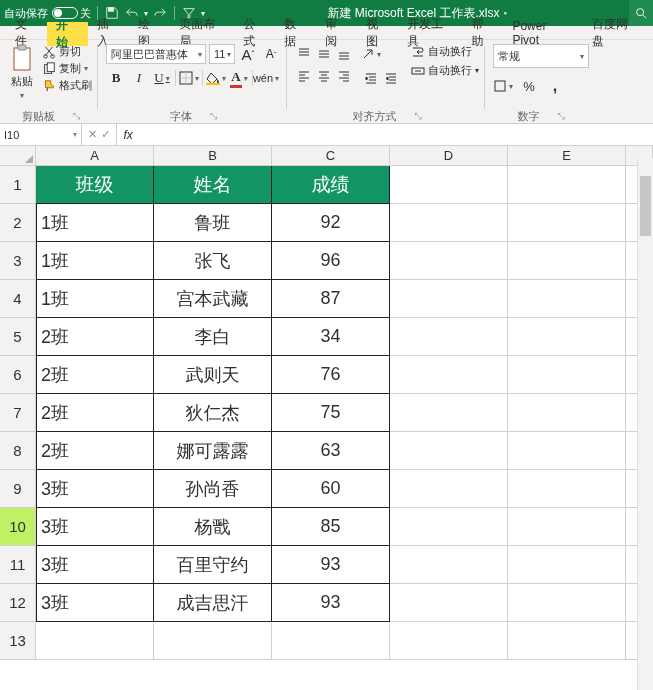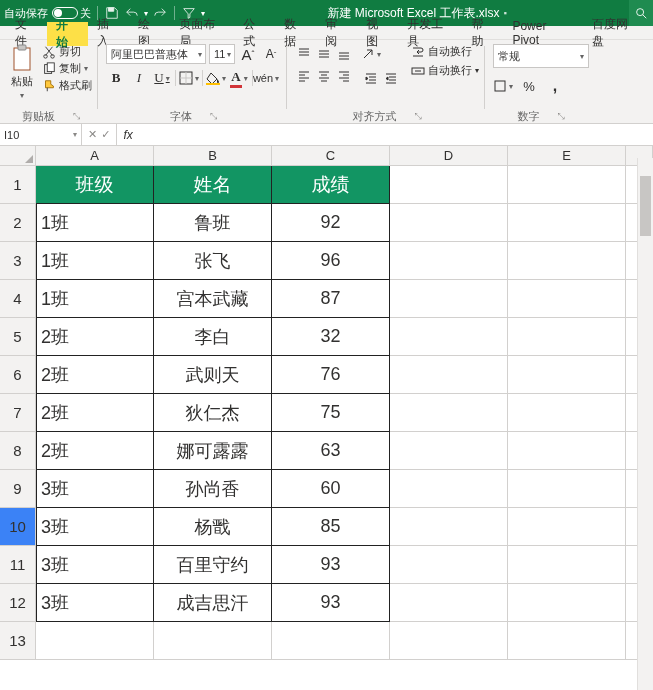--- a/index.html
+++ b/index.html
@@ -72,21 +72,21 @@
 .sheet { display:flex; }
 .corner { width:36px; height:20px; background:#f3f2f1; border-right:1px solid #d2d0ce; border-bottom:1px solid #d2d0ce; position:relative;}
 .corner::after { content:""; position:absolute; right:2px; bottom:2px; width:0; height:0; border-left:8px solid transparent; border-bottom:8px solid #b0adab;}
 .colheads { display:flex; flex:1; }
 .ch { height:20px; background:#f3f2f1; border-right:1px solid #d2d0ce; border-bottom:1px solid #d2d0ce; display:flex; align-items:center; justify-content:center; font-size:13px; color:#323130;}
 .ch.last { flex:1;}
 
 .rows { display:flex; flex-direction:column; }
 .row { display:flex; }
 .rh { width:36px; background:#f3f2f1; border-right:1px solid #d2d0ce; border-bottom:1px solid #d2d0ce; display:flex; align-items:center; justify-content:center; font-size:15px; color:#323130;}
-.rh.sel { background:#3b82f6; }
+.rh.sel { background:#bef264; }
 .cell { border-right:1px solid #d2d0ce; border-bottom:1px solid #d2d0ce; display:flex; align-items:center; font-size:18px; background:#fff; padding:0 4px;}
 .cell.hdr { background:#129563; color:#fff; font-size:19px; justify-content:center; border-right:1px solid #222; border-bottom:1px solid #222;}
 .cell.data { border-right:1px solid #222; border-bottom:1px solid #222;}
 .cell.data.first-col { border-left:1px solid #222;}
 .cell.center { justify-content:center;}
 
 .cw-a{width:118px;} .cw-b{width:118px;} .cw-c{width:118px;} .cw-d{width:118px;} .cw-e{width:118px;}
 .rh-h{height:38px;}
 
 .scrolly { position:absolute; right:0; top:158px; bottom:0; width:16px; background:#f3f2f1; border-left:1px solid #e1dfdd;}
@@ -404,21 +404,21 @@
       <div class="cell cw-b rh-h data center">宫本武藏</div>
       <div class="cell cw-c rh-h data center">87</div>
       <div class="cell cw-d rh-h"></div>
       <div class="cell cw-e rh-h"></div>
       <div class="cell rh-h" style="flex: 1 1 0%;"></div>
     </div>
     <div class="row">
       <div class="rh rh-h">5</div>
       <div class="cell cw-a rh-h data first-col">2班</div>
       <div class="cell cw-b rh-h data center">李白</div>
-      <div class="cell cw-c rh-h data center">32</div>
+      <div class="cell cw-c rh-h data center">34</div>
       <div class="cell cw-d rh-h"></div>
       <div class="cell cw-e rh-h"></div>
       <div class="cell rh-h" style="flex: 1 1 0%;"></div>
     </div>
     <div class="row">
       <div class="rh rh-h">6</div>
       <div class="cell cw-a rh-h data first-col">2班</div>
       <div class="cell cw-b rh-h data center">武则天</div>
       <div class="cell cw-c rh-h data center">76</div>
       <div class="cell cw-d rh-h"></div>

